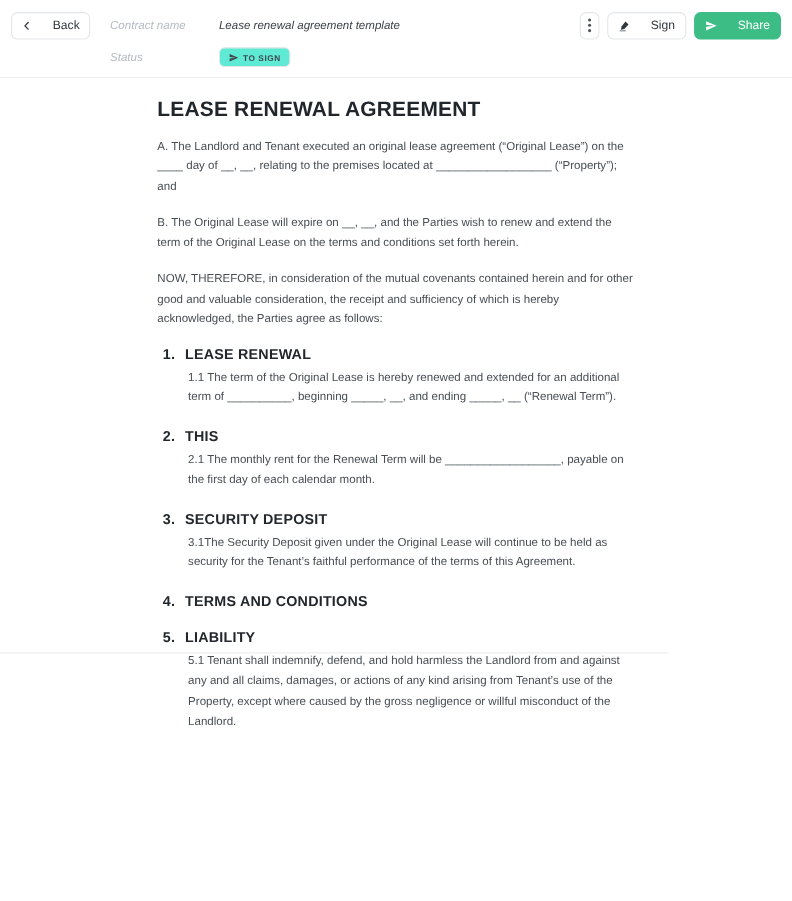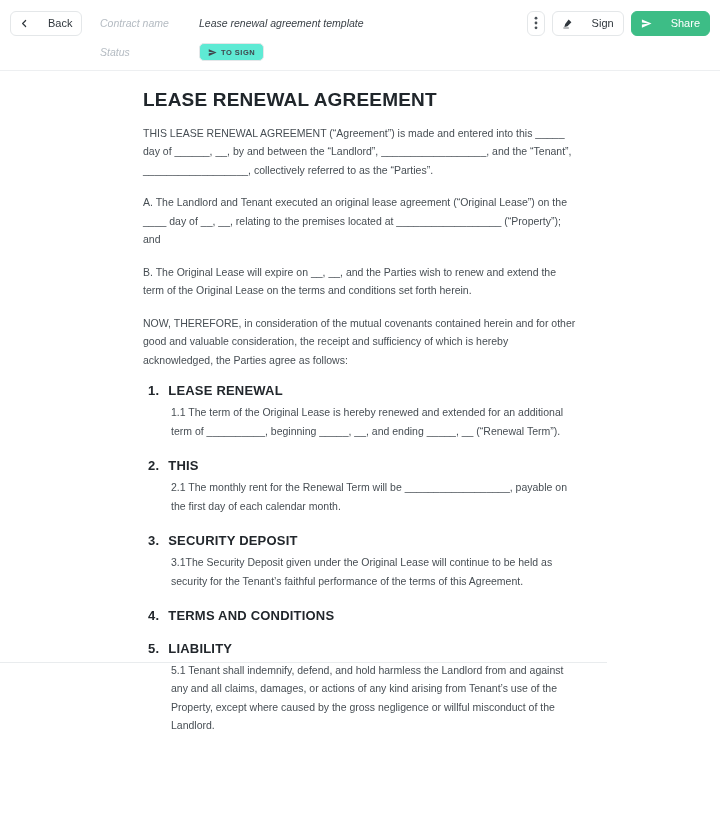--- a/index.html
+++ b/index.html
@@ -87,21 +87,20 @@
           <path d="M2 21l21-9L2 3v7l15 2-15 2z"></path>
         </svg>
       <span>TO SIGN</span>
     </span>
   </div>
 </header>
 
 <main class="canvas">
   <article class="doc">
     <h1 class="doc-title">LEASE RENEWAL AGREEMENT</h1>
-    <p class="para">THIS LEASE RENEWAL AGREEMENT (“Agreement”) is made and entered into this _____ day of ______, __, by and between the “Landlord”, __________________, and the “Tenant”, __________________, collectively referred to as the “Parties”.</p>
     <p class="para">A. The Landlord and Tenant executed an original lease agreement (“Original Lease”) on the ____ day of __, __, relating to the premises located at __________________ (“Property”); and</p>
     <p class="para">B. The Original Lease will expire on __, __, and the Parties wish to renew and extend the term of the Original Lease on the terms and conditions set forth herein.</p>
     <p class="para">NOW, THEREFORE, in consideration of the mutual covenants contained herein and for other good and valuable consideration, the receipt and sufficiency of which is hereby acknowledged, the Parties agree as follows:</p>
 
     <section class="sec">
       <div class="sec-h">
         <span class="num">1.</span>
         <h2>LEASE RENEWAL</h2>
       </div>
       <p class="sec-body">1.1 The term of the Original Lease is hereby renewed and extended for an additional term of __________, beginning _____, __, and ending _____, __ (“Renewal Term”).</p>

